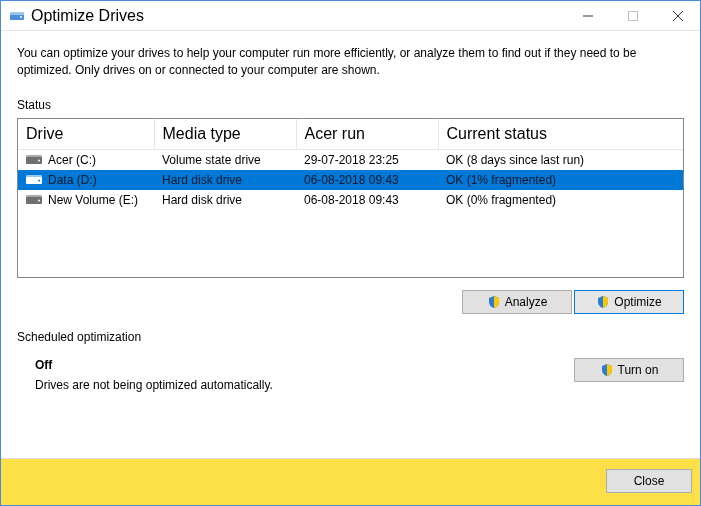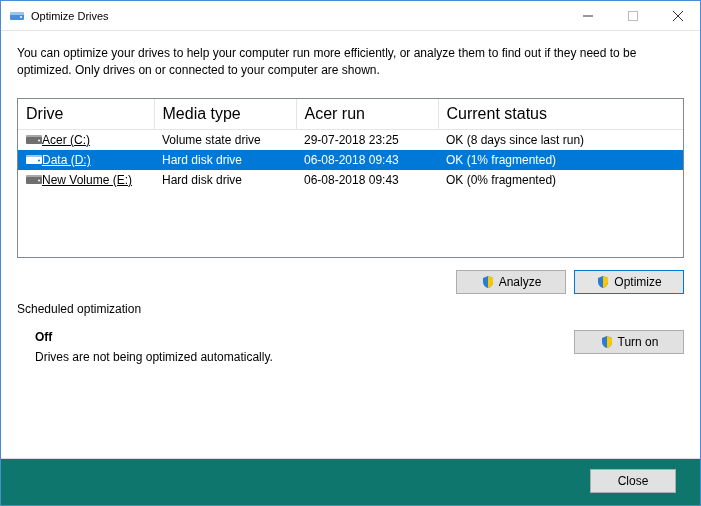--- a/index.html
+++ b/index.html
@@ -17,21 +17,21 @@
     overflow: hidden;
   }
   .titlebar {
     height: 30px;
     display: flex;
     align-items: center;
     border-bottom: 1px solid #e5e5e5;
     background: #fff;
   }
   .titlebar .app-icon { width: 16px; height: 16px; margin: 0 6px 0 8px; }
-  .titlebar .title { flex: 0 0 auto; font-size: 11px; }
+  .titlebar .title { flex: 0 0 auto; font-size: 16px; }
   .titlebar .spacer { flex: 1; }
   .winbtn {
     width: 45px; height: 30px;
     display: flex; align-items: center; justify-content: center;
     color: #333;
   }
   .content {
     flex: 1;
     padding: 14px 16px 0 16px;
     display: flex;
@@ -53,26 +53,26 @@
     background: #fff;
     border-bottom: 1px solid #e5e5e5;
   }
   th + th { border-left: 1px solid #e5e5e5; }
   td {
     padding: 3px 8px;
     font-size: 12px;
     white-space: nowrap;
     overflow: hidden;
   }
-  tr.selected td { background: #0078d7; color: #ffffff; }
-  .drive-cell { display: flex; align-items: center; gap: 0; text-decoration: underline; }
+  tr.selected td { background: #0078d7; color: #0f172a; }
+  .drive-cell { display: flex; align-items: center; gap: 6px; }
   .drive-icon { width: 16px; height: 12px; flex: 0 0 auto; }
   .btn-row {
-    display: flex; justify-content: flex-end; gap: 8px;
-    margin: 12px 0 8px 0;
+    display: flex; justify-content: flex-end; gap: 2px;
+    margin: 12px 0 16px 0;
   }
   button.std {
     min-width: 110px;
     height: 24px;
     font-family: inherit;
     font-size: 12px;
     background: #e1e1e1;
     border: 1px solid #adadad;
     padding: 0 14px;
     display: inline-flex;
@@ -88,22 +88,22 @@
   .sched-body {
     display: flex;
     align-items: flex-start;
     padding: 8px 0 0 18px;
     gap: 30px;
   }
   .sched-text { flex: 1; }
   .sched-off { font-weight: bold; margin-bottom: 6px; }
   .footer {
     border-top: 1px solid #dcdcdc;
-    background: #0f766e;
-    padding: 10px 24px;
+    background: #fde047;
+    padding: 10px 8px;
     display: flex;
     justify-content: flex-end;
     height: 47px;
   }
   .shield { width: 14px; height: 14px; display:inline-block; }
   col.c1{width:136px}col.c2{width:142px}col.c3{width:142px}
 </style>
 </head>
 <body>
 
@@ -130,20 +130,21 @@
   <div class="winbtn close">
     <svg width="10" height="10" viewBox="0 0 10 10">
         <path d="M0 0 L10 10 M10 0 L0 10" stroke="currentColor" stroke-width="1"></path>
       </svg>
   </div>
 </div>
 
 <div class="content">
   <p class="desc">You can optimize your drives to help your computer run more efficiently, or analyze them to find out if they need to be optimized. Only drives on or connected to your computer are shown.</p>
 
+  <div class="section-label">Status</div>
 
   <div class="table-wrap">
     <table>
       <colgroup>
           <col class="c1">
           <col class="c2">
           <col class="c3">
           <col>
         </colgroup>
       <thead>

